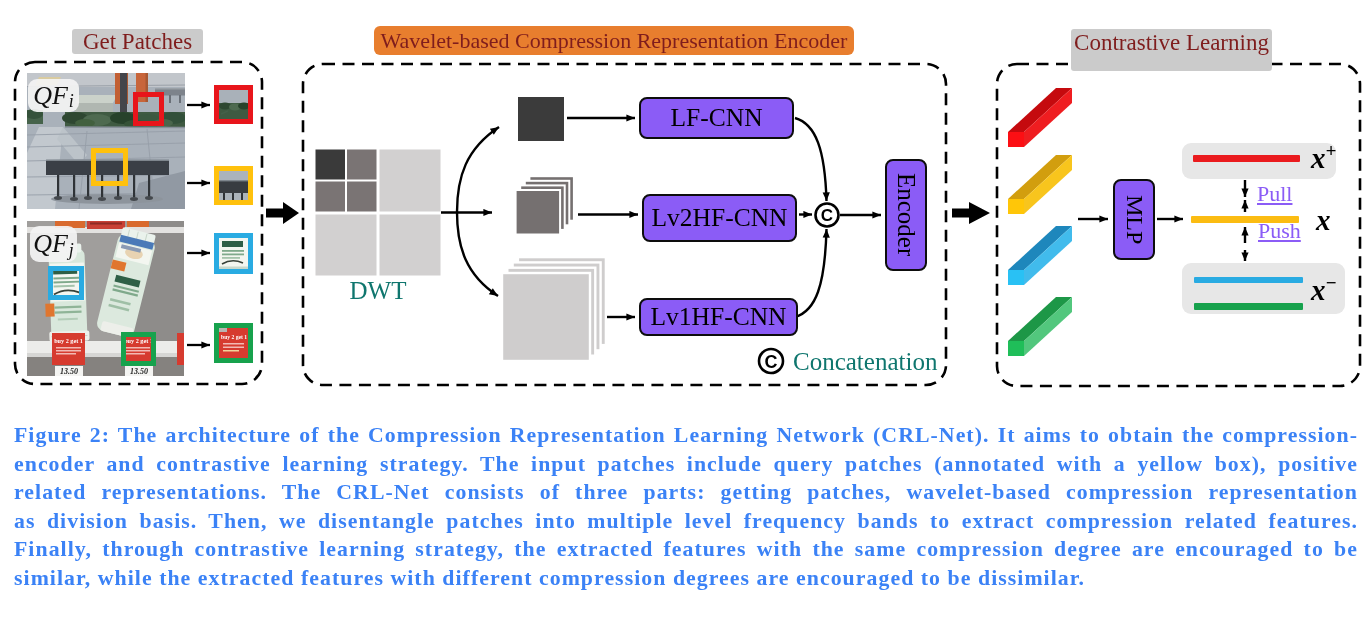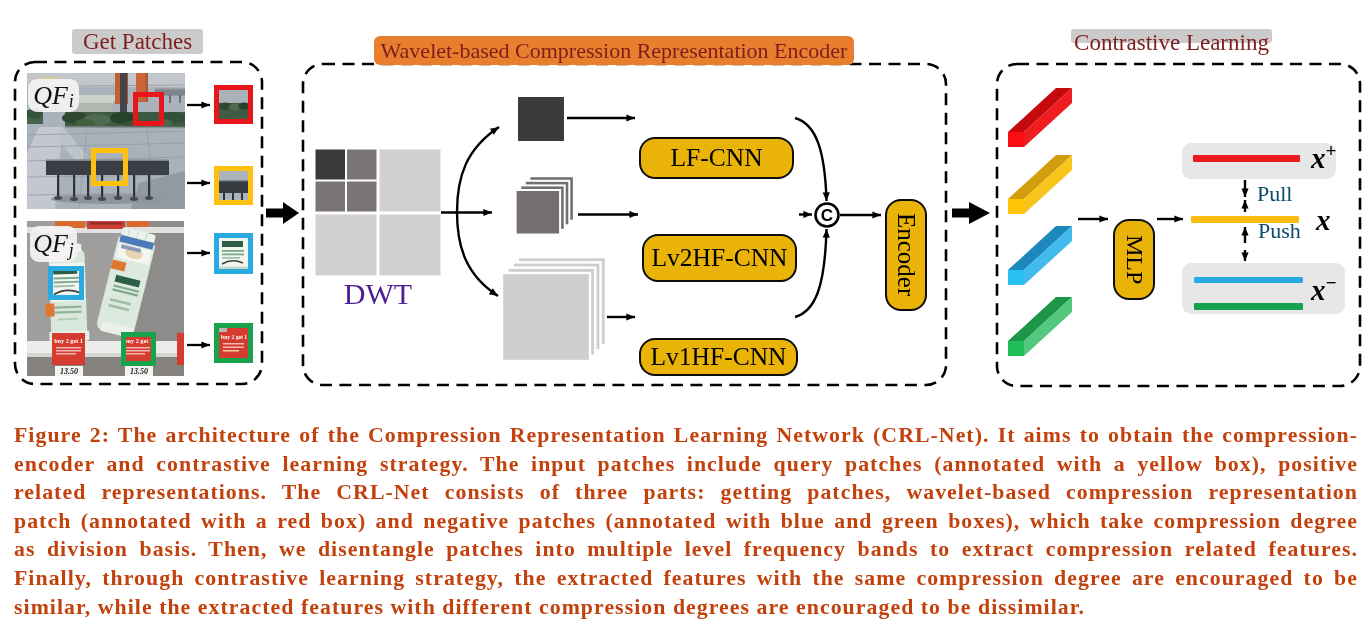--- a/index.html
+++ b/index.html
@@ -6,26 +6,26 @@
   html,body { background:#ffffff; }
   body { width:1371px; height:632px; overflow:hidden; }
   .stage { position:relative; width:1371px; height:632px; background:#fff;
            font-family:"Liberation Serif", serif; color:#000; }
   .abs { position:absolute; }
   svg { display:block; }
 
   
   .panel-label { background:#CBCBCB; color:#7f1d1d; text-align:center;
     font-size:23px; line-height:26px; border-radius:3px; }
-  .panel-label.orange { background:#E87E2E; border-radius:6px; font-size:22px; white-space:nowrap;margin-top:10px; }
-
-  
-  .op-box { border:2.6px solid #0d0d0d; border-radius:16px; background:#eab308;
+  .panel-label.orange { background:#E87E2E; border-radius:6px; font-size:22px; white-space:nowrap; }
+
+  
+  .op-box { border:2.6px solid #0d0d0d; border-radius:8px; background:#8b5cf6;
     display:flex; align-items:center; justify-content:center;
-    font-size:25.5px; color:#000;margin-top:40px; }
+    font-size:25.5px; color:#000; }
   .op-box.vertical { writing-mode:vertical-rl; text-orientation:mixed; font-size:25px; }
 
   
   .qf-tag { background:rgba(243,243,243,0.93); border-radius:9px;
     font-style:italic; font-size:26px; display:flex; align-items:center;
     justify-content:center; color:#111; }
   .qf-tag sub { font-size:18px; transform:translateY(6px); margin-left:1px; }
 
   
   .annot { background:transparent; }
@@ -34,29 +34,29 @@
   .patch { overflow:hidden; }
   .patch svg { width:100%; height:100%; }
 
   
   .feat-group { background:#E7E7E7; border-radius:9px; }
   .feat-bar { position:absolute; border-radius:1px; }
 
   .math-label { font-style:italic; font-weight:bold; font-size:29px; color:#000; }
   .math-label sup { font-size:19px; font-weight:bold; }
 
-  .small-label { font-size:22px; color:#0c4a6e; }
-  .dwt-label, .concat-label { font-size:30px; color:#4c1d95; }
+  .small-label { font-size:22px; color:#8b5cf6;text-decoration:underline; }
+  .dwt-label, .concat-label { font-size:25px; color:#0f766e; }
 
   .circ-c { font-family:"Liberation Sans", sans-serif; font-weight:bold; }
 
   
   .caption { position:absolute; left:14px; top:421px; width:1344px;
     font-family:"Liberation Serif", serif; font-weight:bold; font-size:21.8px;
-    letter-spacing:1.05px; color:#c2410c; }
+    letter-spacing:1.05px; color:#3b82f6; }
   .caption .cap-line { text-align:justify; text-align-last:justify; line-height:28.6px;
     white-space:normal; }
   .caption .cap-line.last { text-align-last:left; }
 </style>
 </head>
 <body>
 
 <div class="stage">
 
   <svg class="abs" style="left:0;top:0" width="1371" height="415" viewBox="0 0 1371 415">
@@ -358,27 +358,28 @@
       <rect x="0" y="0" width="8" height="4" fill="#B9B5B1"></rect>
       <text x="15" y="11" text-anchor="middle" font-size="5.6" font-weight="bold" fill="#fff">buy 2 get 1</text>
       <rect x="4" y="15" width="21" height="1.5" fill="#F2B9B4"></rect>
       <rect x="4" y="18.5" width="21" height="1.5" fill="#F2B9B4"></rect>
       <rect x="4" y="22" width="16" height="1.5" fill="#F0D39A"></rect>
     </svg>
   </div>
 
   <div class="abs panel-label" style="left:72px;top:29px;width:131px;height:25px">Get Patches</div>
   <div class="abs panel-label orange" style="left:374px;top:26px;width:480px;height:29px;line-height:29px">Wavelet-based Compression Representation Encoder</div>
-  <div class="abs panel-label" style="left:1071px;top:29px;width:201px;height:14px;line-height:27px">Contrastive Learning</div>
+  <div class="abs panel-label" style="left:1071px;top:29px;width:201px;height:42px;line-height:27px">Contrastive Learning</div>
 
   <div class="abs dwt-label" style="left:315px;top:277px;width:126px;text-align:center">DWT</div>
   <div class="abs op-box" style="left:639px;top:97px;width:155px;height:42px">LF-CNN</div>
   <div class="abs op-box" style="left:642px;top:194px;width:155px;height:48px">Lv2HF-CNN</div>
   <div class="abs op-box" style="left:639px;top:298px;width:159px;height:38px">Lv1HF-CNN</div>
   <div class="abs op-box vertical" style="left:885px;top:159px;width:42px;height:112px">Encoder</div>
+  <div class="abs concat-label" style="left:793px;top:348px">Concatenation</div>
 
   <div class="abs op-box vertical" style="left:1113px;top:179px;width:42px;height:81px;font-size:24px">MLP</div>
 
   <div class="abs feat-group" style="left:1182px;top:143px;width:154px;height:36px"></div>
   <div class="abs feat-bar" style="left:1193px;top:155px;width:107px;height:6.5px;background:#EA1B1E"></div>
   <div class="abs math-label" style="left:1311px;top:140px">
     <span>x</span><sup>+</sup>
   </div>
 
   <div class="abs feat-bar" style="left:1191px;top:216px;width:108px;height:7px;background:#FBBC12"></div>
@@ -393,19 +394,18 @@
     <span>x</span><sup>−</sup>
   </div>
 
   <div class="abs small-label" style="left:1257px;top:181px">Pull</div>
   <div class="abs small-label" style="left:1258px;top:218px">Push</div>
 
   <div class="caption">
     <div class="cap-line">Figure 2: The architecture of the Compression Representation Learning Network (CRL-Net). It aims to obtain the compression-</div>
     <div class="cap-line">encoder and contrastive learning strategy. The input patches include query patches (annotated with a yellow box), positive</div>
     <div class="cap-line">related representations. The CRL-Net consists of three parts: getting patches, wavelet-based compression representation</div>
-    <div class="cap-line">patch (annotated with a red box) and negative patches (annotated with blue and green boxes), which take compression degree</div>
     <div class="cap-line">as division basis. Then, we disentangle patches into multiple level frequency bands to extract compression related features.</div>
     <div class="cap-line">Finally, through contrastive learning strategy, the extracted features with the same compression degree are encouraged to be</div>
     <div class="cap-line last">similar, while the extracted features with different compression degrees are encouraged to be dissimilar.</div>
   </div>
 
 </div>
 
 </body></html>

